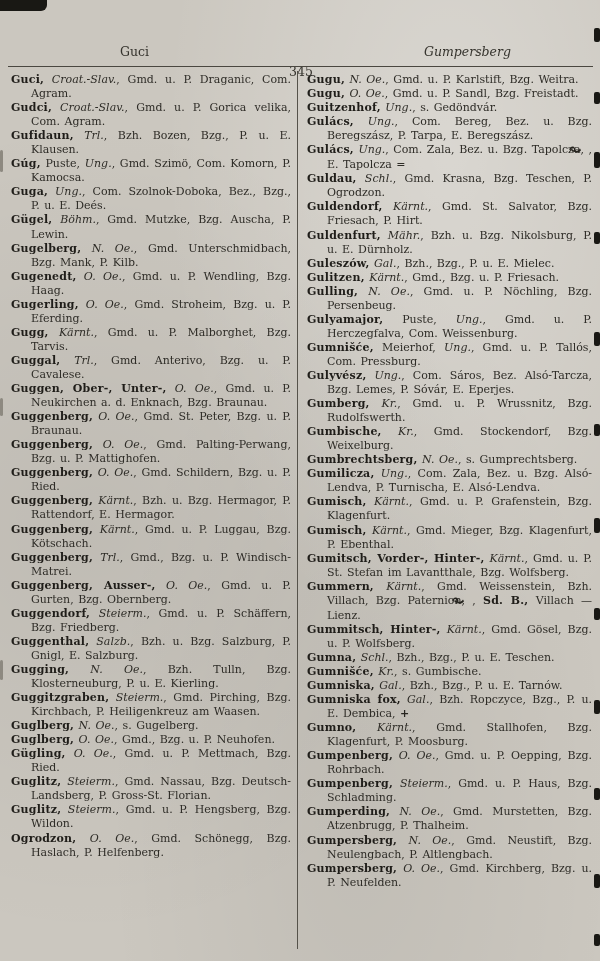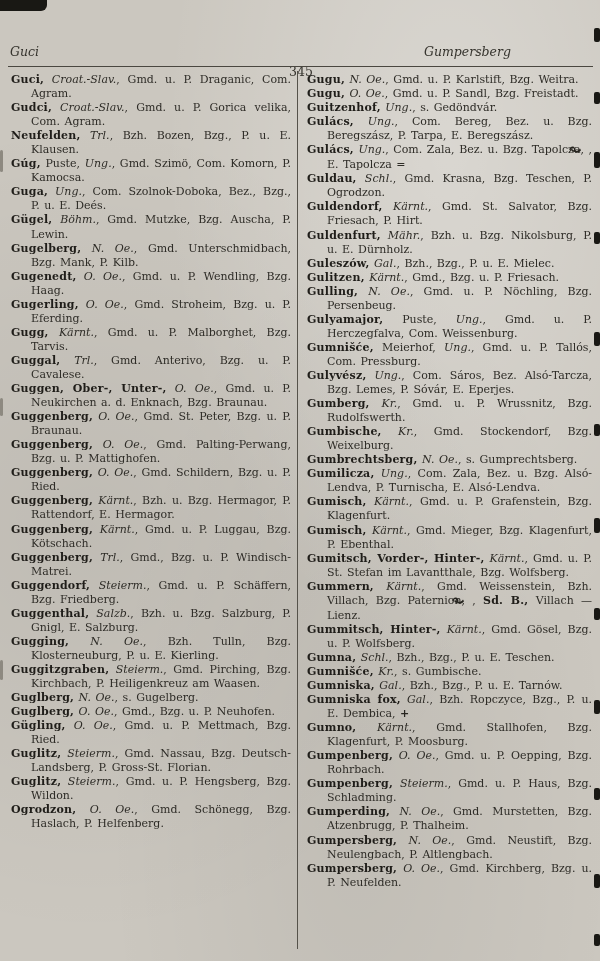--- a/index.html
+++ b/index.html
@@ -16,21 +16,21 @@
       #cbc7bf;
     font-family: "DejaVu Serif", "Liberation Serif", serif;
     color: #2e2c27;
   }
   
   .pageheader {
     position: absolute; top: 44px; left: 10px; width: 582px;
     display: grid; grid-template-columns: 1fr auto 1fr;
     font-size: 12.5px; color: #35332d;
   }
-  .pageheader .hw-left  { text-align: left; font-style: italic; }
+  .pageheader .hw-left  { text-align: center; }
   .pageheader .hw-num   { text-align: center; padding: 0 30px; margin-top: 20px; }
   .pageheader .hw-right { text-align: center; font-style: italic; }
   .header-rule {
     position: absolute; top: 66px; left: 8px; width: 585px; height: 1px;
     background: #4a4740;
   }
   .column-divider {
     position: absolute; top: 71px; left: 297px; width: 1px; height: 878px;
     background: #55524a;
   }
@@ -82,36 +82,37 @@
   <span class="hw-left">Guci</span>
   <span class="hw-num">345</span>
   <span class="hw-right">Gumpersberg</span>
 </div>
 <div class="header-rule"></div>
 <div class="column-divider"></div>
 
 <div class="col col-left" id="col-left">
     <p class="entry"><span class="seg-b">Guci,</span><span class="seg-i"> Croat.-Slav.</span><span class="seg-r">, Gmd. u. P. Draganic, Com. Agram.</span></p>
     <p class="entry"><span class="seg-b">Gudci,</span><span class="seg-i"> Croat.-Slav.</span><span class="seg-r">, Gmd. u. P. Gorica velika, Com. Agram.</span></p>
-    <p class="entry"><span class="seg-b">Neufelden,</span><span class="seg-i"> Trl.</span><span class="seg-r">, Bzh. Bozen, Bzg., P. u. E. Klausen.</span></p>
+    <p class="entry"><span class="seg-b">Gufidaun,</span><span class="seg-i"> Trl.</span><span class="seg-r">, Bzh. Bozen, Bzg., P. u. E. Klausen.</span></p>
     <p class="entry"><span class="seg-b">Gúg,</span><span class="seg-r"> Puste, </span><span class="seg-i">Ung.</span><span class="seg-r">, Gmd. Szimö, Com. Komorn, P. Kamocsa.</span></p>
     <p class="entry"><span class="seg-b">Guga,</span><span class="seg-i"> Ung.</span><span class="seg-r">, Com. Szolnok-Doboka, Bez., Bzg., P. u. E. Deés.</span></p>
     <p class="entry"><span class="seg-b">Gügel,</span><span class="seg-i"> Böhm.</span><span class="seg-r">, Gmd. Mutzke, Bzg. Auscha, P. Lewin.</span></p>
     <p class="entry"><span class="seg-b">Gugelberg,</span><span class="seg-i"> N. Oe.</span><span class="seg-r">, Gmd. Unterschmidbach, Bzg. Mank, P. Kilb.</span></p>
     <p class="entry"><span class="seg-b">Gugenedt,</span><span class="seg-i"> O. Oe.</span><span class="seg-r">, Gmd. u. P. Wendling, Bzg. Haag.</span></p>
     <p class="entry"><span class="seg-b">Gugerling,</span><span class="seg-i"> O. Oe.</span><span class="seg-r">, Gmd. Stroheim, Bzg. u. P. Eferding.</span></p>
     <p class="entry"><span class="seg-b">Gugg,</span><span class="seg-i"> Kärnt.</span><span class="seg-r">, Gmd. u. P. Malborghet, Bzg. Tarvis.</span></p>
     <p class="entry"><span class="seg-b">Guggal,</span><span class="seg-i"> Trl.</span><span class="seg-r">, Gmd. Anterivo, Bzg. u. P. Cavalese.</span></p>
     <p class="entry"><span class="seg-b">Guggen, Ober-, Unter-,</span><span class="seg-i"> O. Oe.</span><span class="seg-r">, Gmd. u. P. Neukirchen a. d. Enknach, Bzg. Braunau.</span></p>
     <p class="entry"><span class="seg-b">Guggenberg,</span><span class="seg-i"> O. Oe.</span><span class="seg-r">, Gmd. St. Peter, Bzg. u. P. Braunau.</span></p>
     <p class="entry"><span class="seg-b">Guggenberg,</span><span class="seg-i"> O. Oe.</span><span class="seg-r">, Gmd. Palting-Perwang, Bzg. u. P. Mattighofen.</span></p>
     <p class="entry"><span class="seg-b">Guggenberg,</span><span class="seg-i"> O. Oe.</span><span class="seg-r">, Gmd. Schildern, Bzg. u. P. Ried.</span></p>
     <p class="entry"><span class="seg-b">Guggenberg,</span><span class="seg-i"> Kärnt.</span><span class="seg-r">, Bzh. u. Bzg. Hermagor, P. Rattendorf, E. Hermagor.</span></p>
     <p class="entry"><span class="seg-b">Guggenberg,</span><span class="seg-i"> Kärnt.</span><span class="seg-r">, Gmd. u. P. Luggau, Bzg. Kötschach.</span></p>
     <p class="entry"><span class="seg-b">Guggenberg,</span><span class="seg-i"> Trl.</span><span class="seg-r">, Gmd., Bzg. u. P. Windisch-Matrei.</span></p>
+    <p class="entry"><span class="seg-b">Guggenberg, Ausser-,</span><span class="seg-i"> O. Oe.</span><span class="seg-r">, Gmd. u. P. Gurten, Bzg. Obernberg.</span></p>
     <p class="entry"><span class="seg-b">Guggendorf,</span><span class="seg-i"> Steierm.</span><span class="seg-r">, Gmd. u. P. Schäffern, Bzg. Friedberg.</span></p>
     <p class="entry"><span class="seg-b">Guggenthal,</span><span class="seg-i"> Salzb.</span><span class="seg-r">, Bzh. u. Bzg. Salzburg, P. Gnigl, E. Salzburg.</span></p>
     <p class="entry"><span class="seg-b">Gugging,</span><span class="seg-i"> N. Oe.</span><span class="seg-r">, Bzh. Tulln, Bzg. Klosterneuburg, P. u. E. Kierling.</span></p>
     <p class="entry"><span class="seg-b">Guggitzgraben,</span><span class="seg-i"> Steierm.</span><span class="seg-r">, Gmd. Pirching, Bzg. Kirchbach, P. Heiligenkreuz am Waasen.</span></p>
     <p class="entry"><span class="seg-b">Guglberg,</span><span class="seg-i"> N. Oe.</span><span class="seg-r">, s. Gugelberg.</span></p>
     <p class="entry"><span class="seg-b">Guglberg,</span><span class="seg-i"> O. Oe.</span><span class="seg-r">, Gmd., Bzg. u. P. Neuhofen.</span></p>
     <p class="entry"><span class="seg-b">Gügling,</span><span class="seg-i"> O. Oe.</span><span class="seg-r">, Gmd. u. P. Mettmach, Bzg. Ried.</span></p>
     <p class="entry"><span class="seg-b">Guglitz,</span><span class="seg-i"> Steierm.</span><span class="seg-r">, Gmd. Nassau, Bzg. Deutsch-Landsberg, P. Gross-St. Florian.</span></p>
     <p class="entry"><span class="seg-b">Guglitz,</span><span class="seg-i"> Steierm.</span><span class="seg-r">, Gmd. u. P. Hengsberg, Bzg. Wildon.</span></p>
     <p class="entry"><span class="seg-b">Ogrodzon,</span><span class="seg-i"> O. Oe.</span><span class="seg-r">, Gmd. Schönegg, Bzg. Haslach, P. Helfenberg.</span></p>

